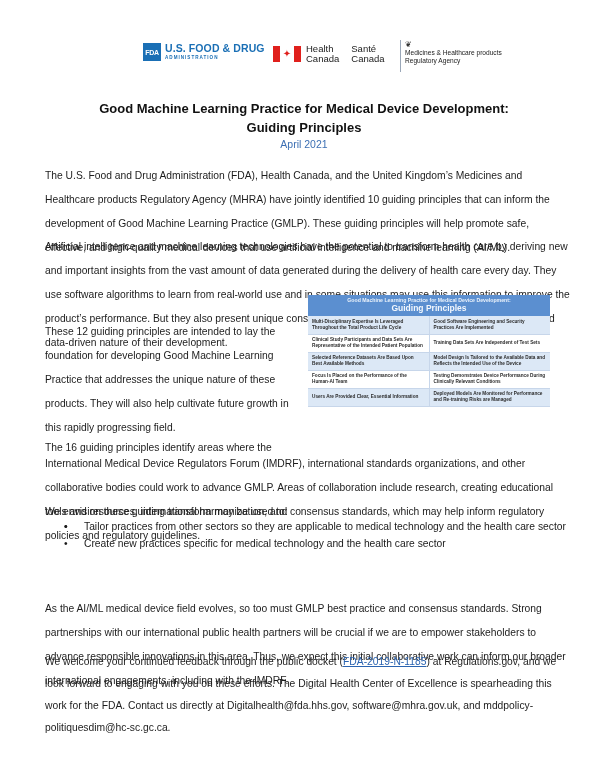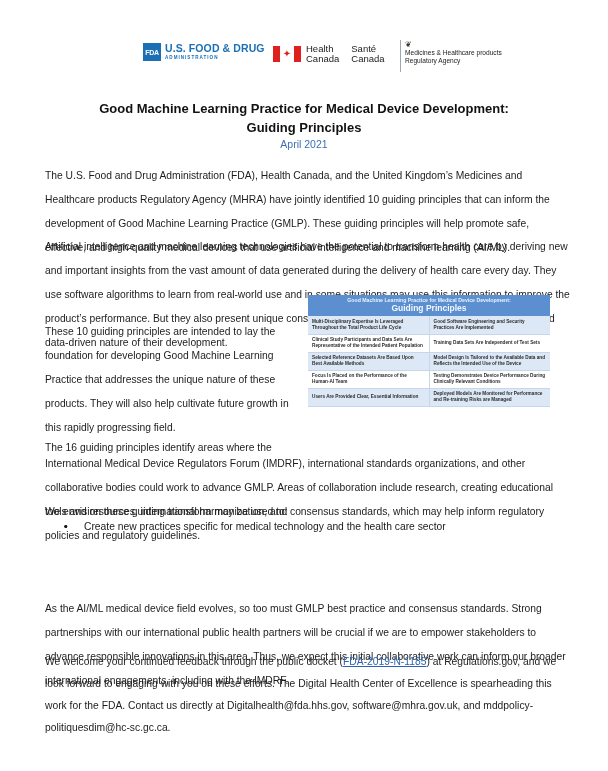--- a/index.html
+++ b/index.html
@@ -78,31 +78,32 @@
 </div>
 
 <div class="title">
   <div>Good Machine Learning Practice for Medical Device Development:</div>
   <div>Guiding Principles</div>
 </div>
 <div class="date">April 2021</div>
 
 <p class="para p1" style="margin:0">The U.S. Food and Drug Administration (FDA), Health Canada, and the United Kingdom’s Medicines and Healthcare products Regulatory Agency (MHRA) have jointly identified 10 guiding principles that can inform the development of Good Machine Learning Practice (GMLP). These guiding principles will help promote safe, effective, and high-quality medical devices that use artificial intelligence and machine learning (AI/ML).</p>
 <p class="para p2" style="margin:0">Artificial intelligence and machine learning technologies have the potential to transform health care by deriving new and important insights from the vast amount of data generated during the delivery of health care every day. They use software algorithms to learn from real-world use and in some situations may use this information to improve the product’s performance. But they also present unique considerations due to their complexity and the iterative and data-driven nature of their development.</p>
-<p class="para p3" style="margin:0">These 10 guiding principles are intended to lay the foundation for developing Good Machine Learning Practice that addresses the unique nature of these products. They will also help cultivate future growth in this rapidly progressing field.</p>
+<p class="para p3" style="margin:0">These 12 guiding principles are intended to lay the foundation for developing Good Machine Learning Practice that addresses the unique nature of these products. They will also help cultivate future growth in this rapidly progressing field.</p>
 <p class="para p4" style="margin:0">The 16 guiding principles identify areas where the</p>
 <p class="para p4b" style="margin:0">International Medical Device Regulators Forum (IMDRF), international standards organizations, and other collaborative bodies could work to advance GMLP. Areas of collaboration include research, creating educational tools and resources, international harmonization, and consensus standards, which may help inform regulatory policies and regulatory guidelines.</p>
 <p class="para p5" style="margin:0">We envision these guiding transform may be used to:</p>
 
 <ul class="list">
   <li>
     <span class="bullet">•</span>
   </li>
   <li>
     <span class="bullet">•</span>
+    <span>Tailor practices from other sectors so they are applicable to medical technology and the health care sector</span>
   </li>
   <li>
     <span class="bullet">•</span>
     <span>Create new practices specific for medical technology and the health care sector</span>
   </li>
 </ul>
 
 <p class="para p6" style="margin:0">As the AI/ML medical device field evolves, so too must GMLP best practice and consensus standards. Strong partnerships with our international public health partners will be crucial if we are to empower stakeholders to advance responsible innovations in this area. Thus, we expect this initial collaborative work can inform our broader international engagements, including with the IMDRF.</p>
 <p class="para p7" style="margin:0"><span>We welcome your continued feedback through the public docket (</span><a class="link">FDA-2019-N-1185</a><span>) at Regulations.gov, and we look forward to engaging with you on these efforts. The Digital Health Center of Excellence is spearheading this work for the FDA. Contact us directly at Digitalhealth@fda.hhs.gov, software@mhra.gov.uk, and mddpolicy-politiquesdim@hc-sc.gc.ca.</span></p>
 

